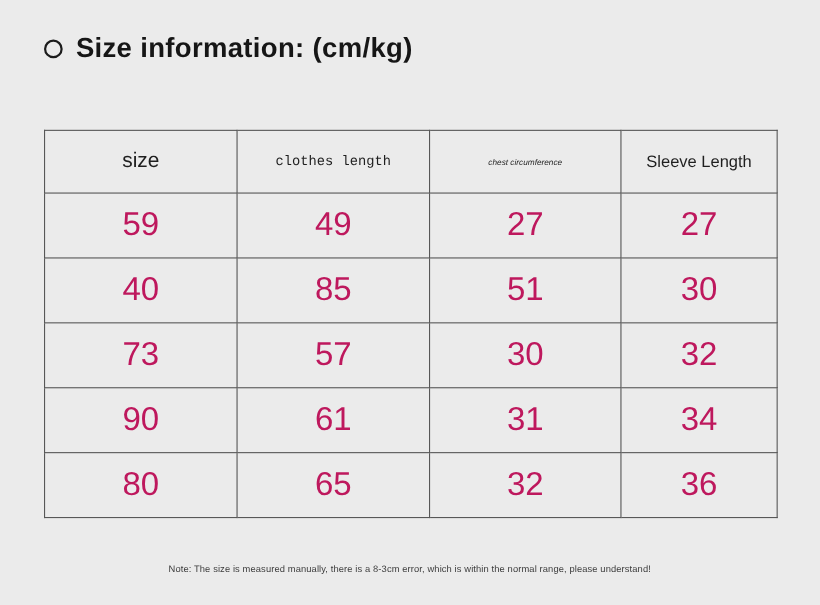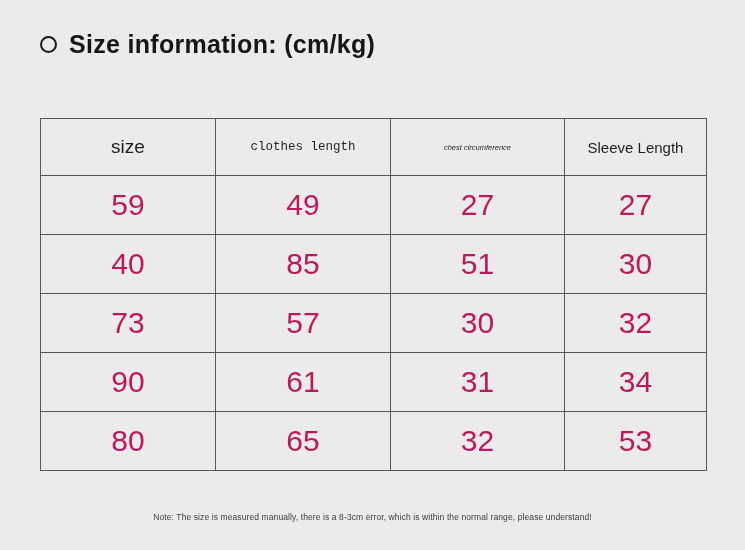--- a/index.html
+++ b/index.html
@@ -145,20 +145,20 @@
       <tr>
         <td>90</td>
         <td>61</td>
         <td>31</td>
         <td>34</td>
       </tr>
       <tr>
         <td>80</td>
         <td>65</td>
         <td>32</td>
-        <td>53</td>
+        <td>36</td>
       </tr>
     </tbody>
   </table>
 
   <div class="footnote">Note: The size is measured manually, there is a 8-3cm error, which is within the normal range, please understand!</div>
 
 </div>
 
 </body></html>

